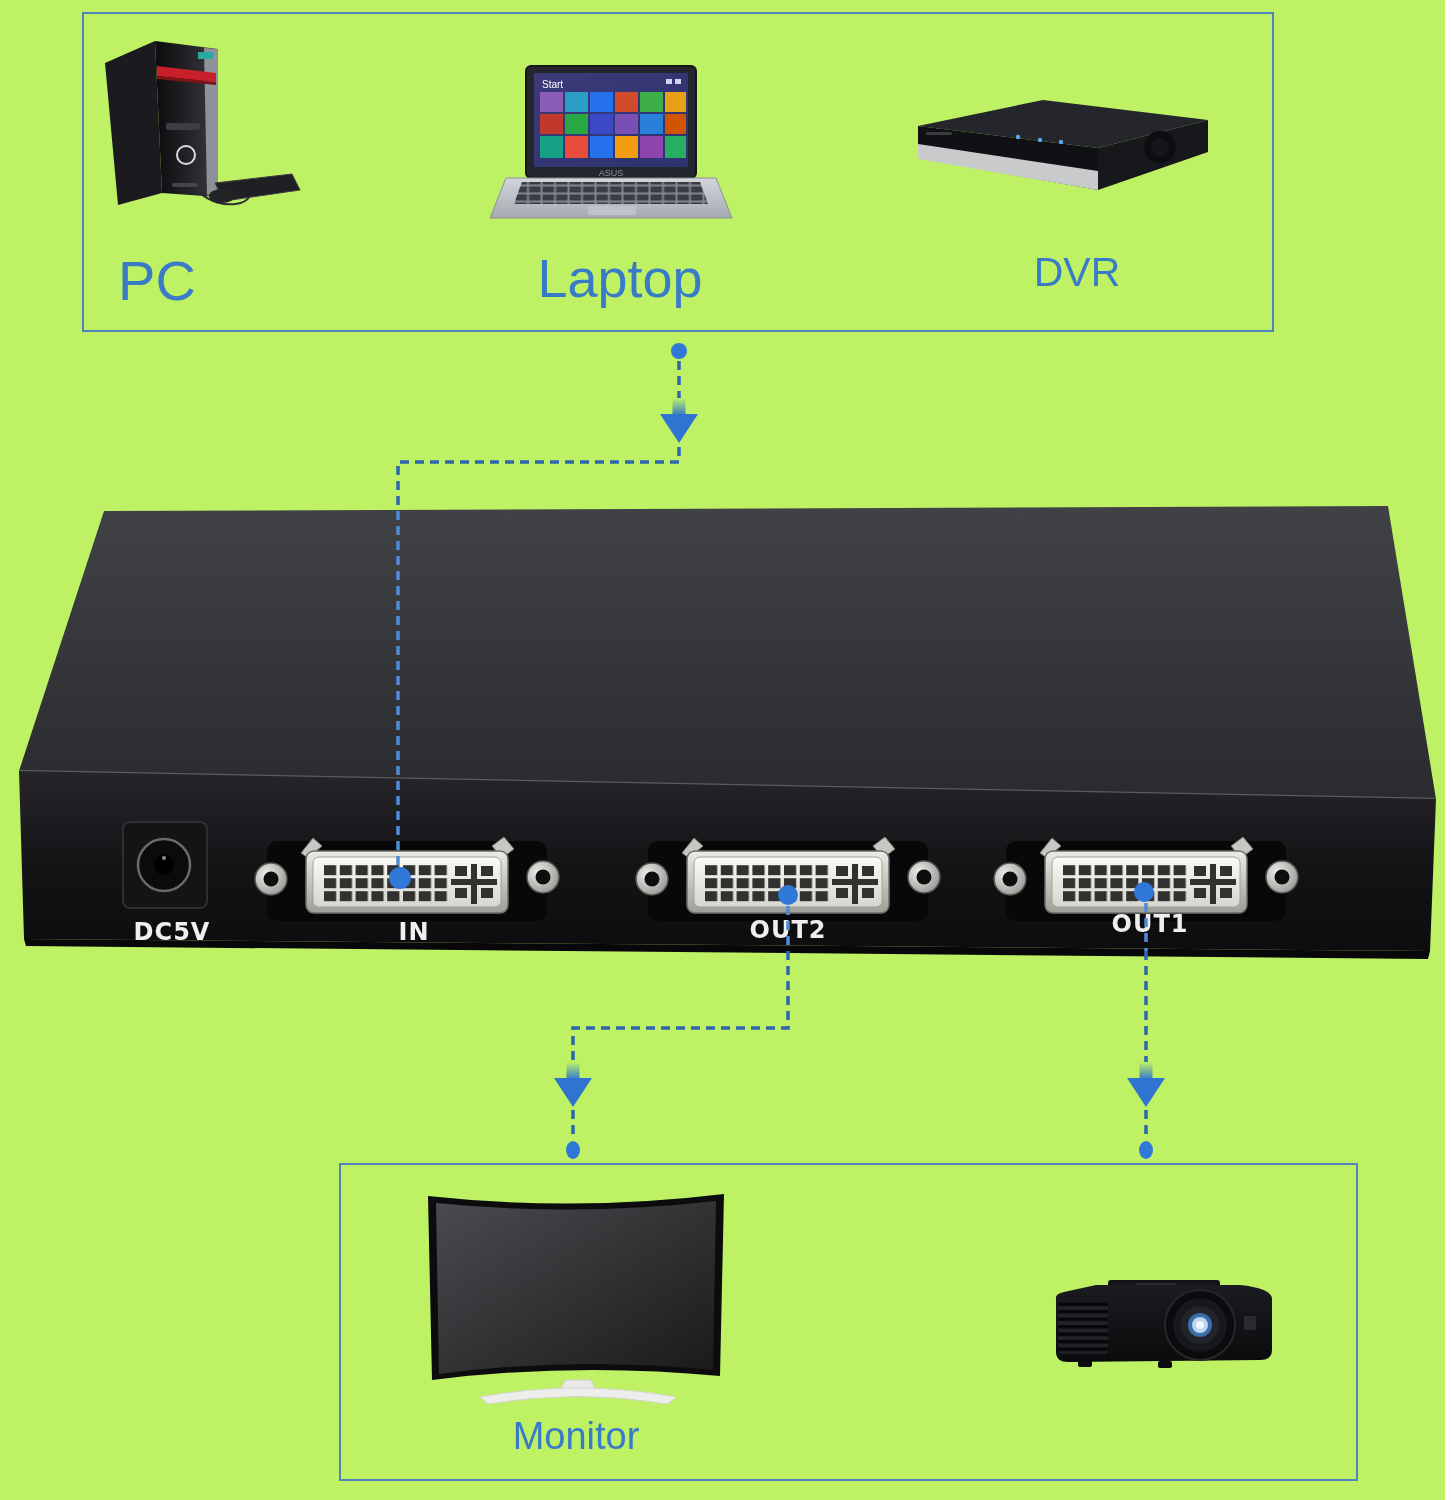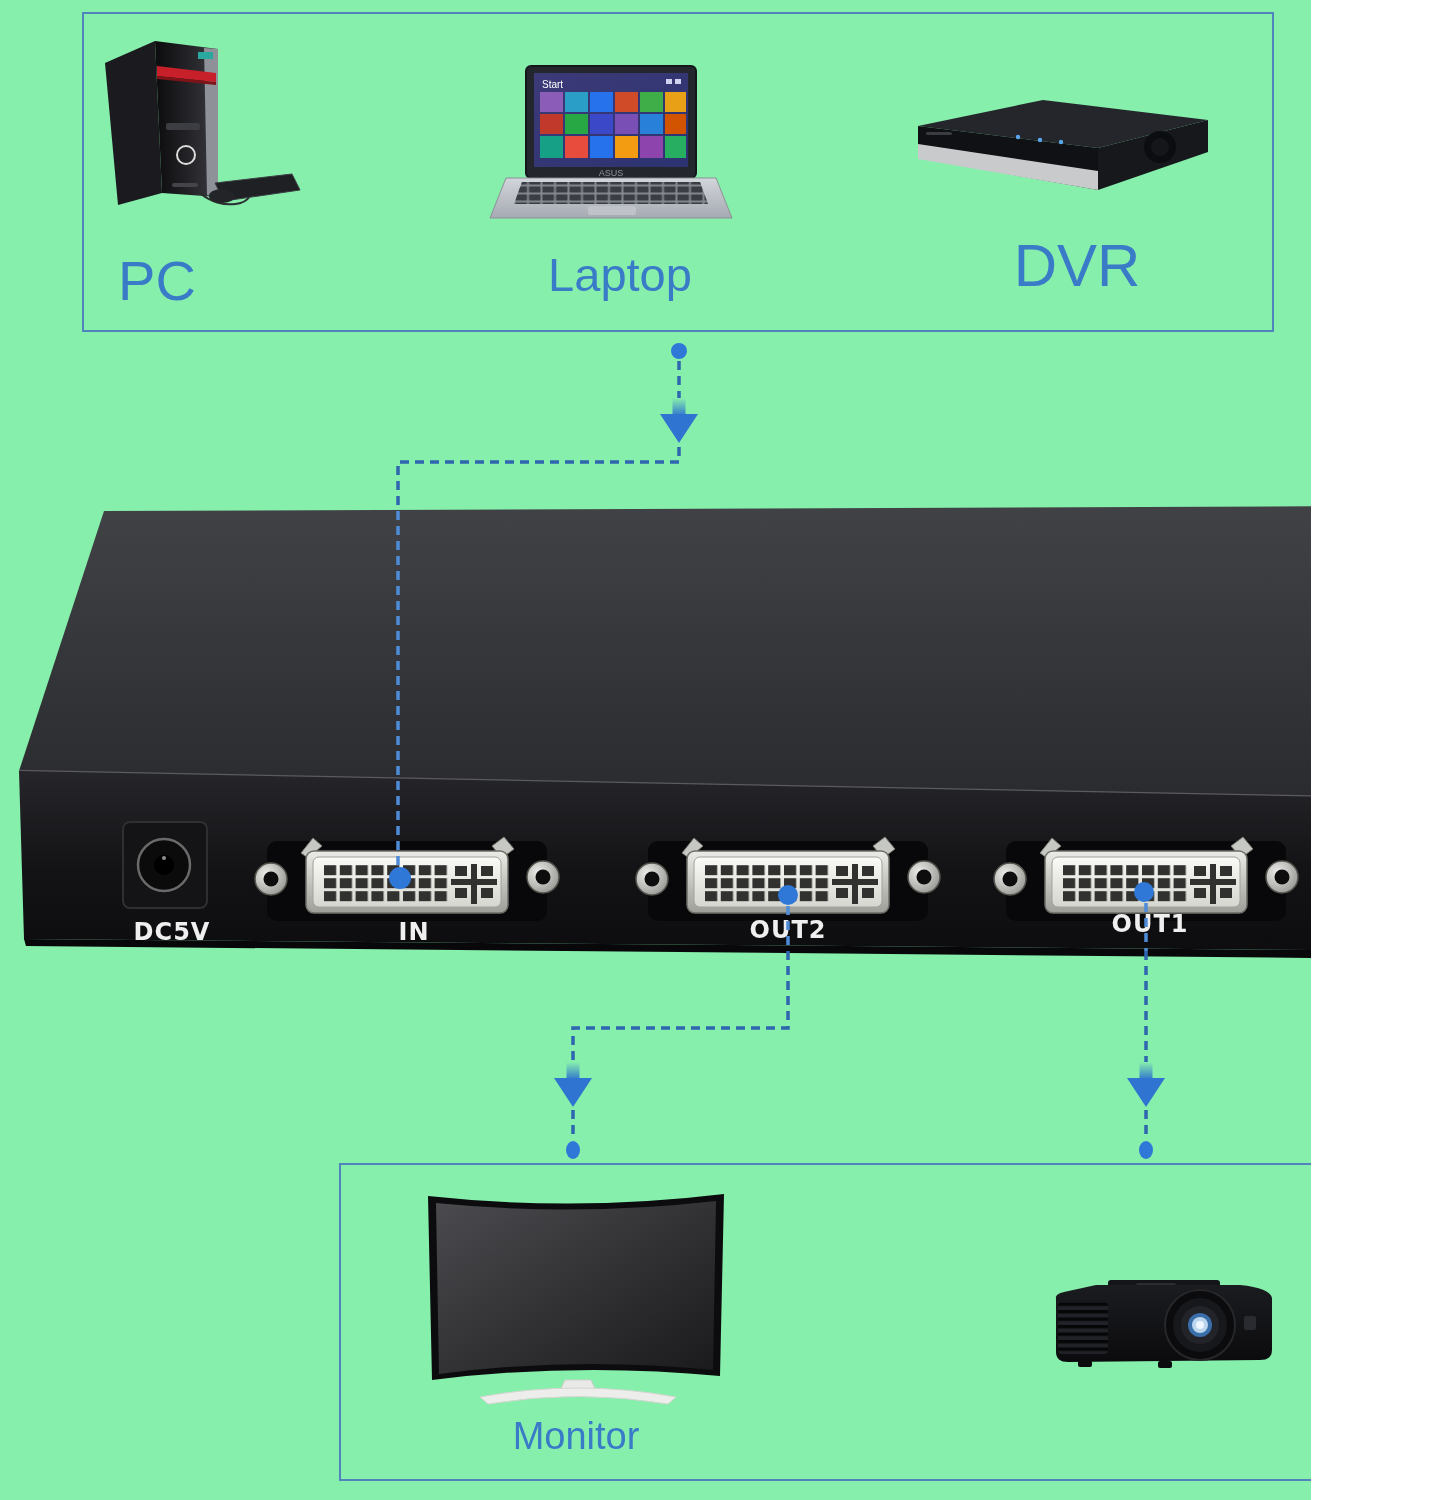--- a/index.html
+++ b/index.html
@@ -1,32 +1,32 @@
 <!DOCTYPE html>
 <html><head>
 <meta charset="utf-8">
 <style>
   html,body { margin:0; padding:0; background:#ffffff; }
   #canvas {
-    position:relative; width:1311px; height:1500px;
-    background:#86efac; overflow:hidden;
+    position:relative; width:1445px; height:1500px;
+    background:#bef264; overflow:hidden;
     font-family:"Liberation Sans", sans-serif;
   }
   .frame {
     position:absolute; border:2px solid #5184bf; background:transparent;
   }
   #frame-top    { left:82px;  top:12px;   width:1188px; height:316px; }
   #frame-bottom { left:339px; top:1163px; width:1015px; height:314px; }
   .dev-label {
     position:absolute; transform:translateX(-50%);
     color:#3a7bc8; white-space:nowrap; line-height:1;
   }
   #label-pc        { left:157px;  top:253px;  font-size:56px; }
-  #label-laptop    { left:620px;  top:251px;  font-size:47px; }
-  #label-dvr       { left:1077px; top:236px;  font-size:60px; }
+  #label-laptop    { left:620px;  top:251px;  font-size:54px; }
+  #label-dvr       { left:1077px; top:252px;  font-size:41px; }
   #label-monitor   { left:576px;  top:1417px; font-size:38px; }
   #label-projector { left:1160px; top:1406px; font-size:48px; }
   #scene { position:absolute; left:0; top:0; pointer-events:none; }
   text.portlbl {
     font-family:"DejaVu Sans", sans-serif; font-weight:bold;
     font-size:24px; fill:#efefef; text-anchor:middle; letter-spacing:1px;
   }
   text.screen-txt { font-family:"Liberation Sans", sans-serif; fill:#ffffff; }
   text.brand-txt  { font-family:"Liberation Sans", sans-serif; fill:#8d929b; }
 </style>

